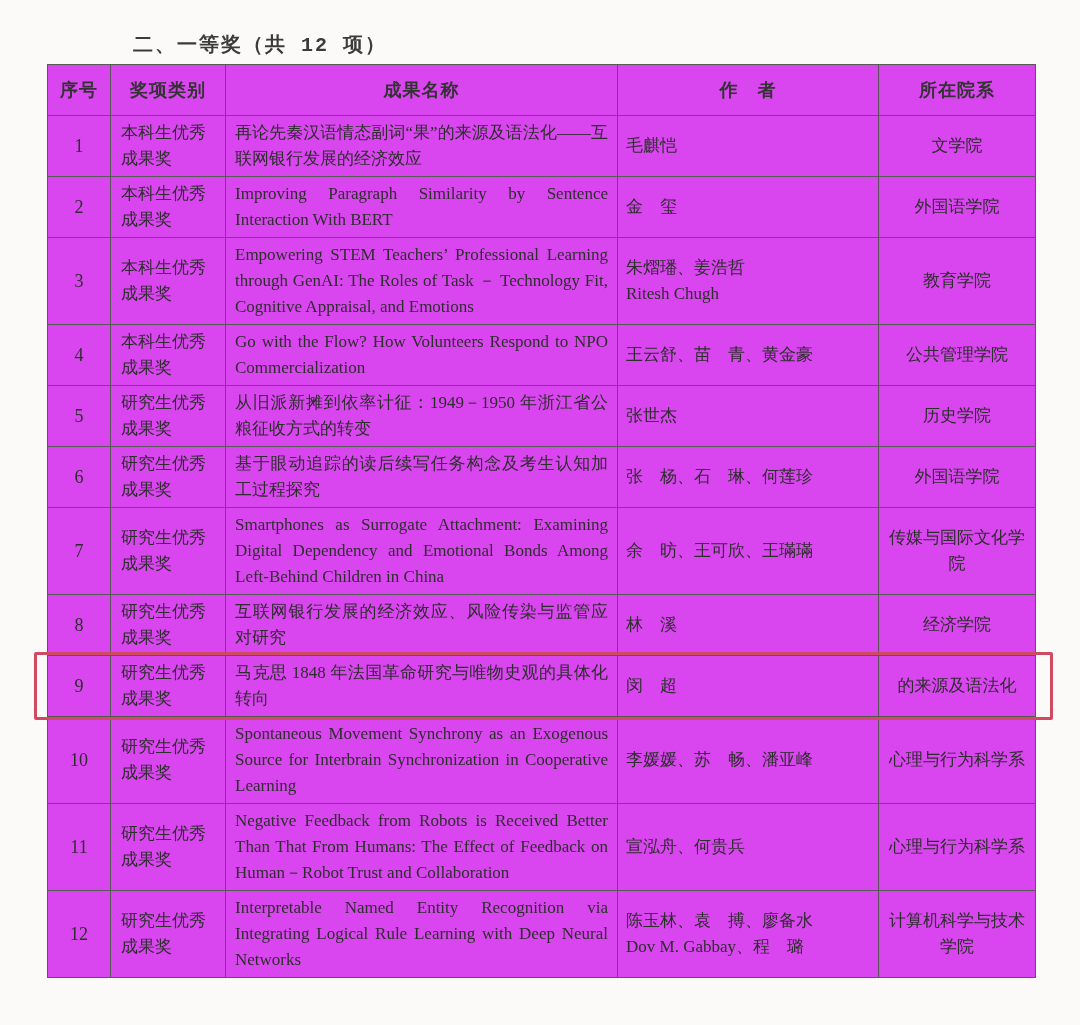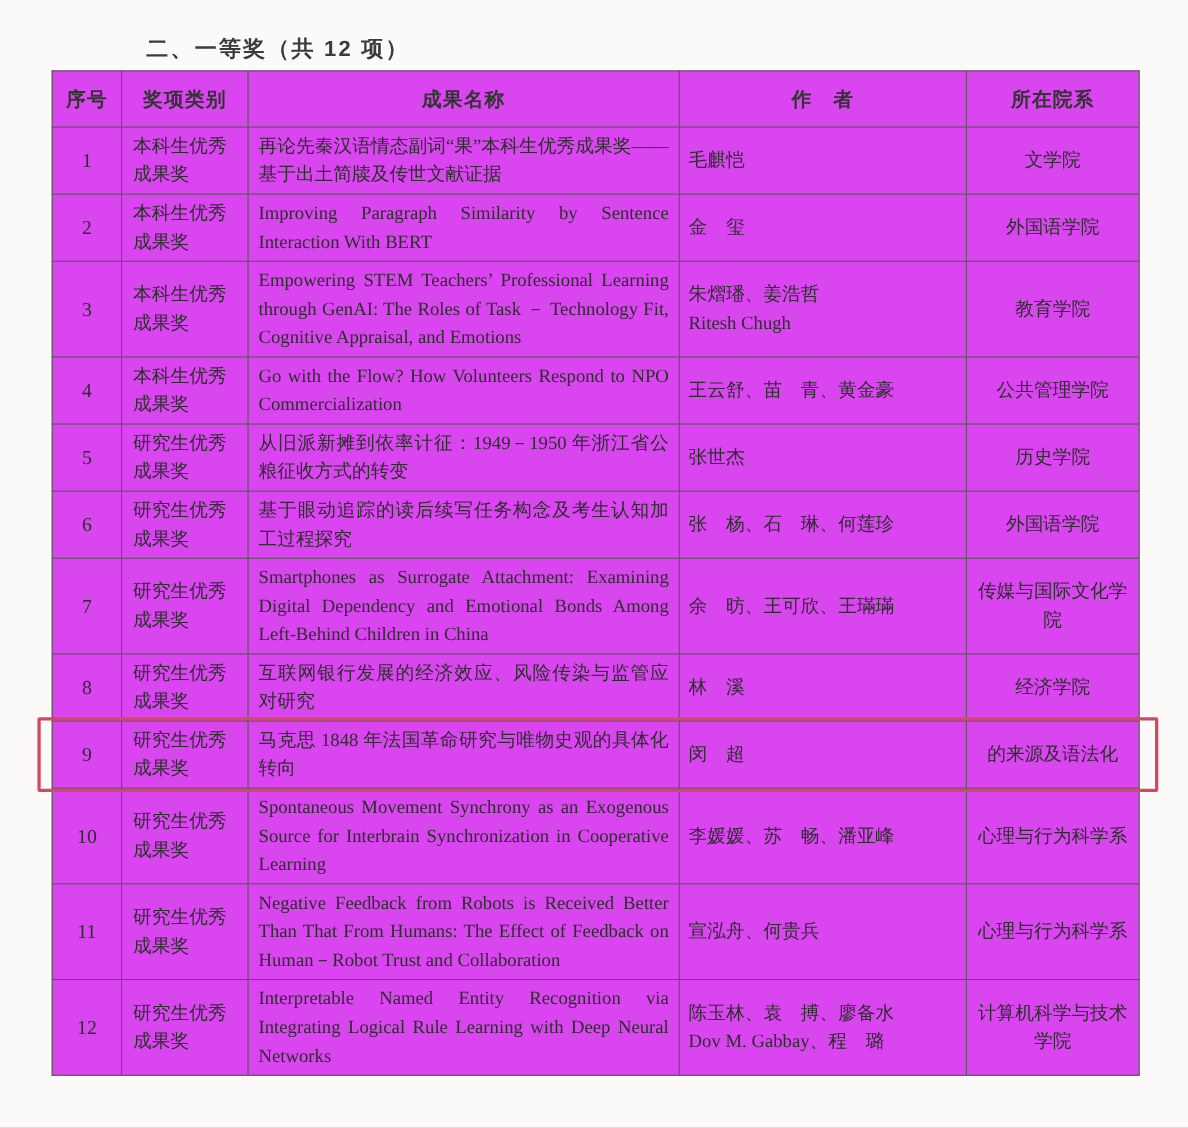--- a/index.html
+++ b/index.html
@@ -8,21 +8,21 @@
     width: 1080px;
     height: 1025px;
     overflow: hidden;
     background: #fbfaf8;
     color: #2e2e2e;
   }
   .page-title {
     position: absolute;
     left: 133px;
     top: 31px;
-    font-family: Liberation Sans, sans-serif;
+    font-family: Liberation Mono, monospace;
     font-weight: bold;
     font-size: 20px;
     letter-spacing: 2px;
     color: #3b3b3b;
     white-space: nowrap;
   }
   table.awards {
     position: absolute;
     left: 47px;
     top: 64px;
@@ -85,21 +85,21 @@
         <th>奖项类别</th>
         <th>成果名称</th>
         <th>作　者</th>
         <th>所在院系</th>
       </tr>
   </thead>
   <tbody>
       <tr>
         <td class="col-index">1</td>
         <td class="col-category">本科生优秀成果奖</td>
-        <td class="col-name">再论先秦汉语情态副词“果”本科生优秀成果奖——基于出土简牍及传世文献证据</td>
+        <td class="col-name">再论先秦汉语情态副词“果”的来源及语法化——互联网银行发展的经济效应</td>
         <td class="col-authors">毛麒恺</td>
         <td class="col-department">文学院</td>
       </tr>
       <tr>
         <td class="col-index">2</td>
         <td class="col-category">本科生优秀成果奖</td>
         <td class="col-name">Improving Paragraph Similarity by Sentence Interaction With BERT</td>
         <td class="col-authors">金　玺</td>
         <td class="col-department">外国语学院</td>
       </tr>

